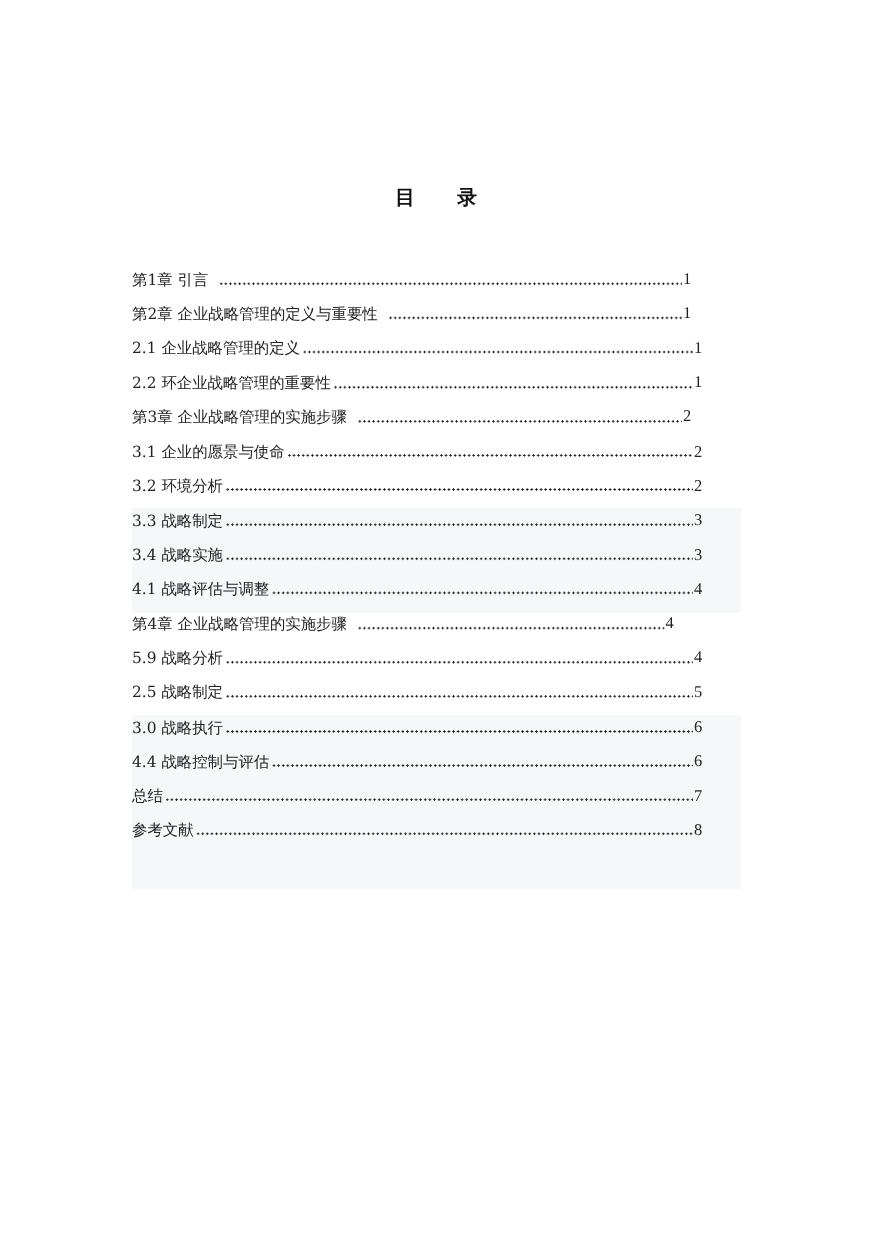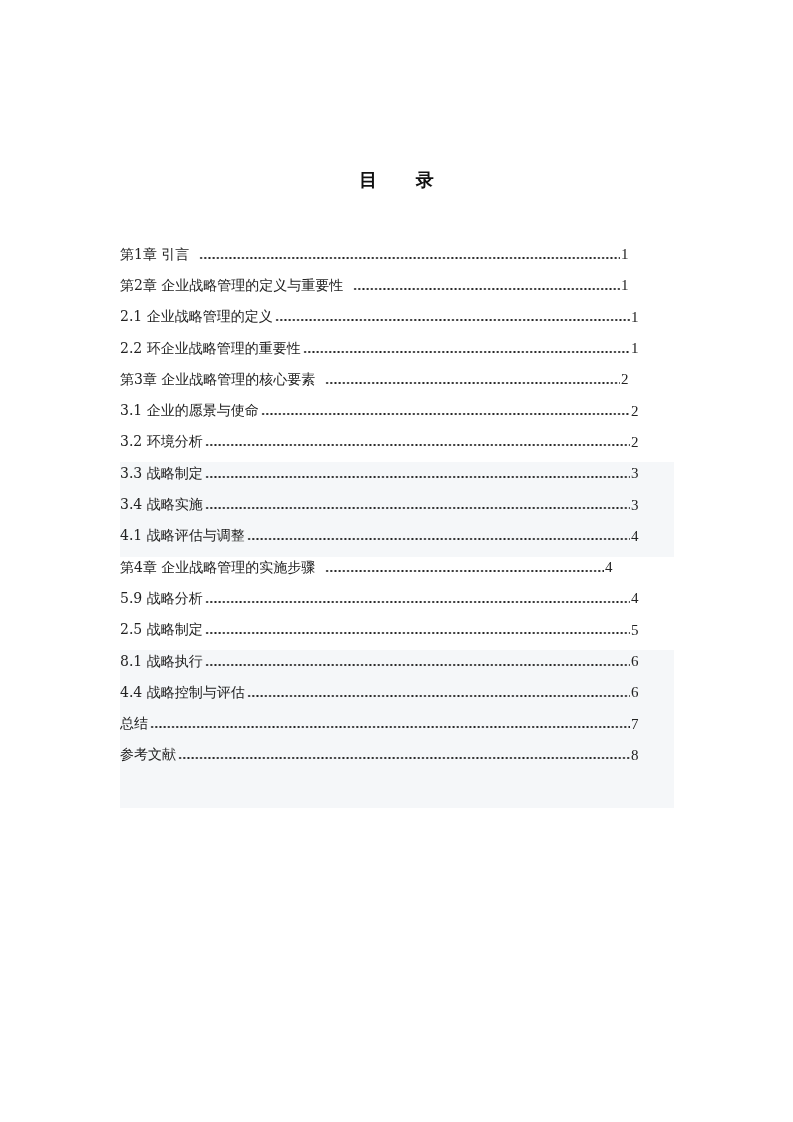--- a/index.html
+++ b/index.html
@@ -113,21 +113,21 @@
       <span class="label">2.1 企业战略管理的定义</span>
       <span class="dots"></span>
       <span class="page-num">1</span>
     </li>
     <li class="toc-entry w-long">
       <span class="label">2.2 环企业战略管理的重要性</span>
       <span class="dots"></span>
       <span class="page-num">1</span>
     </li>
     <li class="toc-entry chapter w-short">
-      <span class="label">第3章  企业战略管理的核心要素</span>
+      <span class="label">第3章  企业战略管理的实施步骤</span>
       <span class="dots"></span>
       <span class="page-num">2</span>
     </li>
     <li class="toc-entry w-long">
       <span class="label">3.1 企业的愿景与使命</span>
       <span class="dots"></span>
       <span class="page-num">2</span>
     </li>
     <li class="toc-entry w-long">
       <span class="label">3.2 环境分析</span>
@@ -158,21 +158,21 @@
       <span class="label">5.9 战略分析</span>
       <span class="dots"></span>
       <span class="page-num">4</span>
     </li>
     <li class="toc-entry w-long">
       <span class="label">2.5 战略制定</span>
       <span class="dots"></span>
       <span class="page-num">5</span>
     </li>
     <li class="toc-entry w-long">
-      <span class="label">8.1 战略执行</span>
+      <span class="label">3.0 战略执行</span>
       <span class="dots"></span>
       <span class="page-num">6</span>
     </li>
     <li class="toc-entry w-long">
       <span class="label">4.4 战略控制与评估</span>
       <span class="dots"></span>
       <span class="page-num">6</span>
     </li>
     <li class="toc-entry w-long">
       <span class="label">总结</span>

